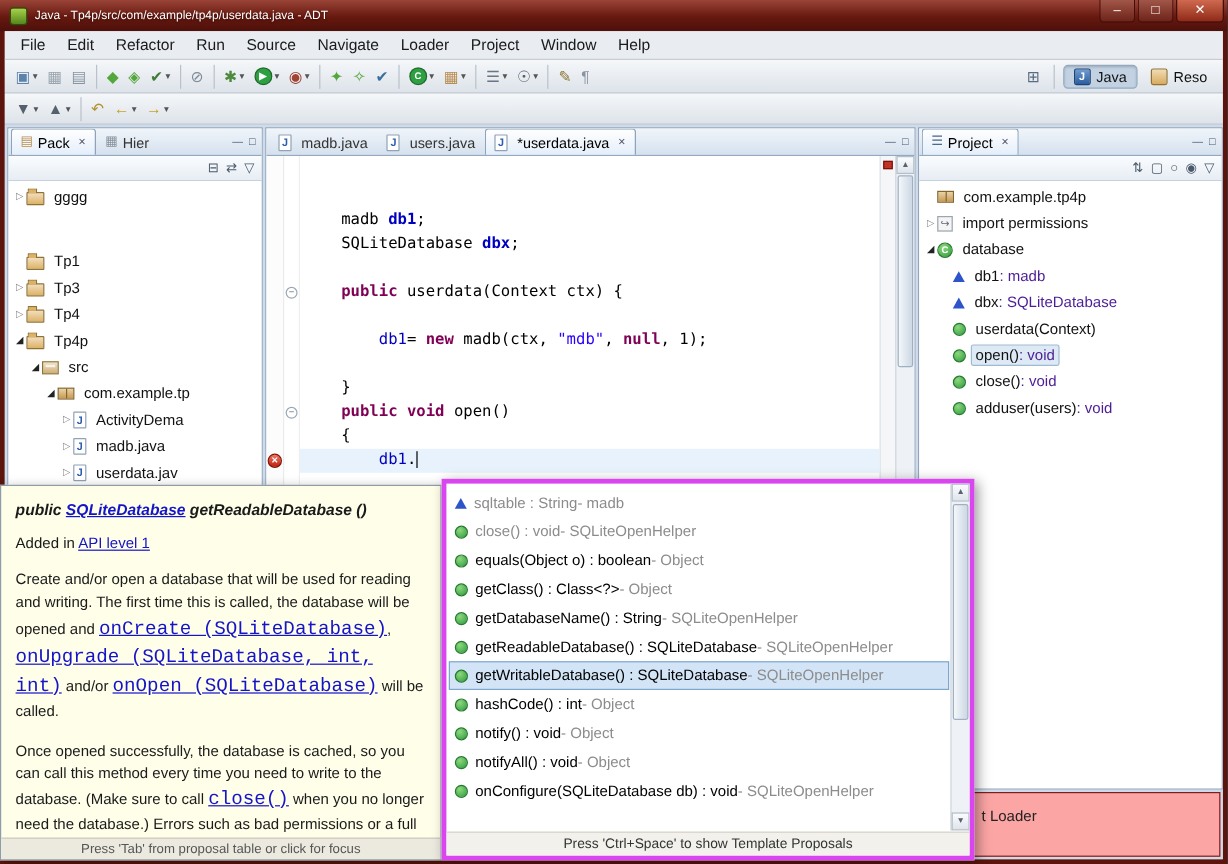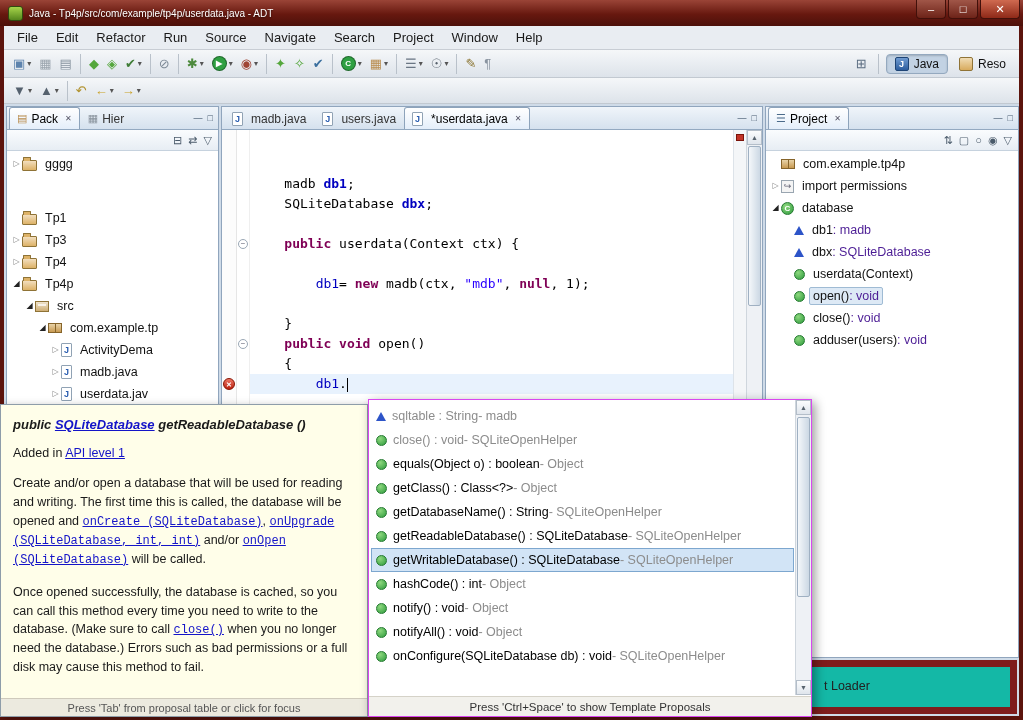--- a/index.html
+++ b/index.html
@@ -29,21 +29,21 @@
   .persp.active{background:#c2d2e3;border:1px solid #94a9bf;box-shadow:inset 0 1px 2px rgba(0,0,0,.18);}
   .pi{width:14px;height:14px;display:inline-flex;align-items:center;justify-content:center;font:bold 9px "Liberation Sans",sans-serif;border-radius:2px;flex:none;}
   .pi-java{background:linear-gradient(#6f9bd1,#2c5d9e);color:#fff;border:1px solid #1e4475;}
   .pi-res{background:linear-gradient(#f0dcb4,#d8ab5e);border:1px solid #8f7336;}
   
   .main{flex:1;position:relative;background:#cfdbe8;}
   .panel{position:absolute;background:#fff;border:1px solid #90a5bd;display:flex;flex-direction:column;overflow:hidden;}
   .pkg{left:2px;top:2px;width:213px;bottom:2px;}
   .edp{left:217px;top:2px;width:542px;bottom:2px;}
   .out{left:761px;top:2px;width:254px;height:552px;}
-  .console{position:absolute;left:761px;top:556px;right:2px;bottom:2px;background:#14b8a6;border:7px solid #7f1d1d;}
+  .console{position:absolute;left:761px;top:556px;right:2px;bottom:2px;background:#fca5a5;border:1px solid #7f1d1d;}
   .console-text{display:inline-block;margin:12px 0 0 52px;font-size:12.5px;color:#222;}
   
   .view-tabs{height:23px;background:linear-gradient(#f0f5fa,#d5e1ee);border-bottom:1px solid #93a9c1;display:flex;align-items:flex-end;padding-left:2px;flex:none;}
   .tabs-host{display:flex;align-items:flex-end;height:100%;}
   .vtab{display:inline-flex;align-items:center;gap:4px;height:22px;padding:0 7px;font-size:12px;color:#333;border:1px solid transparent;border-bottom:none;border-radius:3px 3px 0 0;white-space:nowrap;}
   .vtab.active{background:linear-gradient(#ffffff,#e4eefa);border-color:#8da3bb;color:#000;}
   .ticn2{font-size:11px;line-height:1;}
   .tclose{font-size:8px;color:#556;margin-left:3px;}
   .view-minmax{margin-left:auto;display:flex;gap:5px;padding:0 5px;align-self:center;color:#44586e;font-size:9px;}
   .vmbtn{cursor:default;}
@@ -91,24 +91,24 @@
   .sb-up{top:0;} .sb-down{bottom:0;}
   .sb-thumb{position:absolute;left:1px;right:1px;background:linear-gradient(90deg,#f4f7fa,#ccd8e4);border:1px solid #9fb0c2;border-radius:2px;}
   .ed-scroll .sb-thumb{top:16px;height:160px;}
   
   .jdoc{position:absolute;left:0;top:404px;width:368px;bottom:3px;background:#fffee9;border:1px solid #8e9da9;box-shadow:3px 3px 9px rgba(0,0,0,.35);display:flex;flex-direction:column;z-index:55;overflow:hidden;}
   .jd-body{flex:1;overflow:hidden;padding:10px 12px;font-size:12.5px;color:#1a1a1a;line-height:1.5;}
   .jd-sig{font-weight:bold;font-style:italic;font-size:13px;margin-bottom:9px;}
   .jd-added{margin-bottom:12px;}
   .jd-p{margin:0 0 14px 0;}
   .jd-link{color:#1414c8;text-decoration:underline;}
-  .jd-mono{font-family:"Liberation Mono",monospace;font-size:12px;}
+  .jd-mono{font-family:"Liberation Mono",monospace;font-size:16px;}
   .jd-footer{height:18px;background:#eceadf;border-top:1px solid #cfcabc;font-size:11px;color:#555;display:flex;align-items:center;justify-content:center;flex:none;}
   
-  .comp{position:absolute;left:368px;top:399px;width:444px;bottom:3px;background:#fff;border:1px solid #d946ef;box-shadow:3px 3px 10px rgba(0,0,0,.4);display:flex;flex-direction:column;z-index:60;overflow:hidden;}
+  .comp{position:absolute;left:368px;top:399px;width:444px;bottom:3px;background:#fff;border:4px solid #d946ef;box-shadow:3px 3px 10px rgba(0,0,0,.4);display:flex;flex-direction:column;z-index:60;overflow:hidden;}
   .comp-list{flex:1;overflow:hidden;padding:4px 17px 0 2px;position:relative;}
   .comp-row{display:flex;align-items:center;height:24px;padding:0 4px;font-size:12.5px;white-space:nowrap;border:1px solid transparent;overflow:hidden;}
   .comp-row.sel{background:#d2e4f6;border-color:#7da7cf;}
   .comp-icn{margin-right:6px;flex:none;}
   .comp-label{color:#000;}
   .comp-row.muted .comp-label{color:#8c8c8c;}
   .comp-origin{color:#8c8c8c;}
   .comp-sb{position:absolute;right:0;top:0;bottom:0;}
   .comp-sb .sb-thumb{top:17px;height:180px;}
   .comp-footer{height:20px;background:#f2f1ec;border-top:1px solid #d5d2c8;font-size:11.5px;color:#333;display:flex;align-items:center;justify-content:center;flex:none;}
@@ -129,21 +129,21 @@
   </div>
 
   <div class="content">
     <div class="menubar" id="menubar">
         <span class="menu-item">File</span>
         <span class="menu-item">Edit</span>
         <span class="menu-item">Refactor</span>
         <span class="menu-item">Run</span>
         <span class="menu-item">Source</span>
         <span class="menu-item">Navigate</span>
-        <span class="menu-item">Search</span>
+        <span class="menu-item">Loader</span>
         <span class="menu-item">Project</span>
         <span class="menu-item">Window</span>
         <span class="menu-item">Help</span>
       </div>
 
     <div class="toolbar">
       <span id="tbrow1" class="tb-row">
           <span class="tb-btn">
             <span class="tb-glyph" style="color: rgb(93, 131, 173);">▣</span>
             <span class="tb-dd">▾</span>

